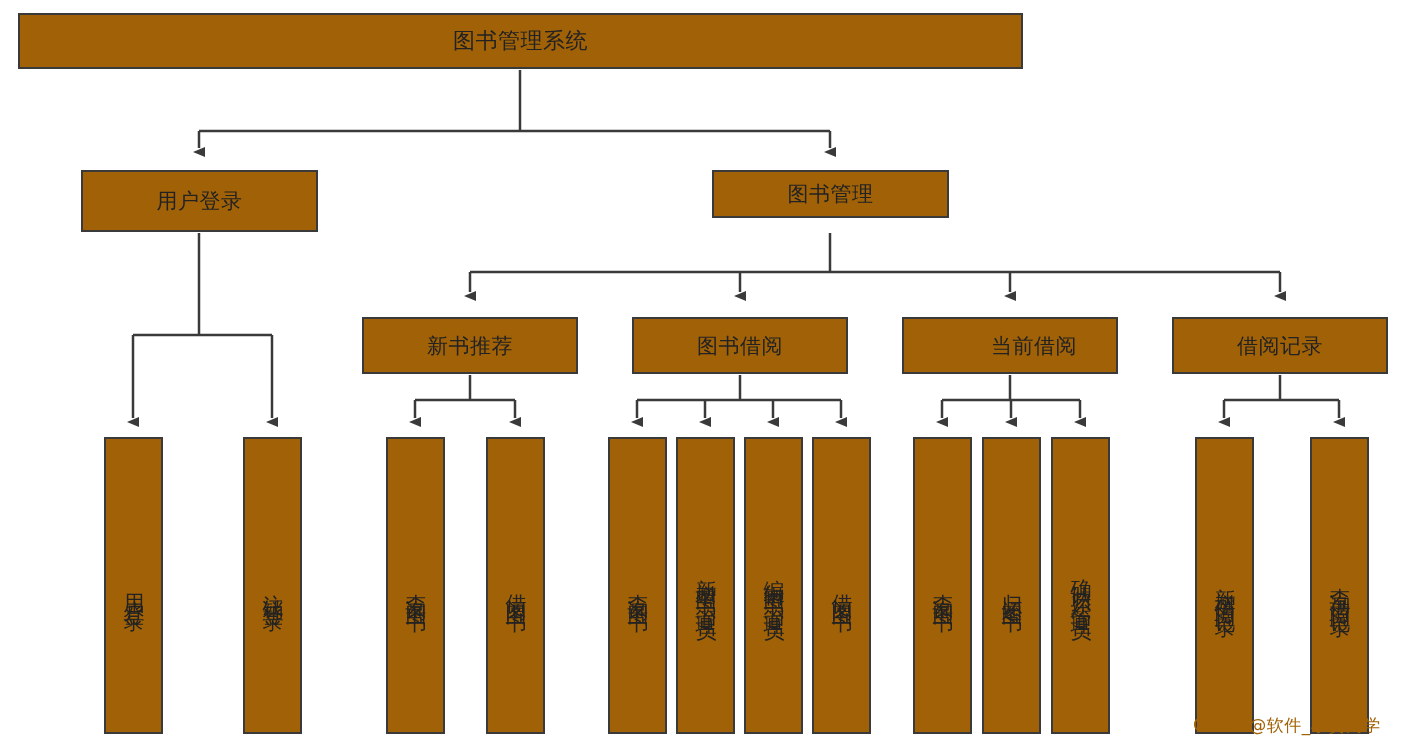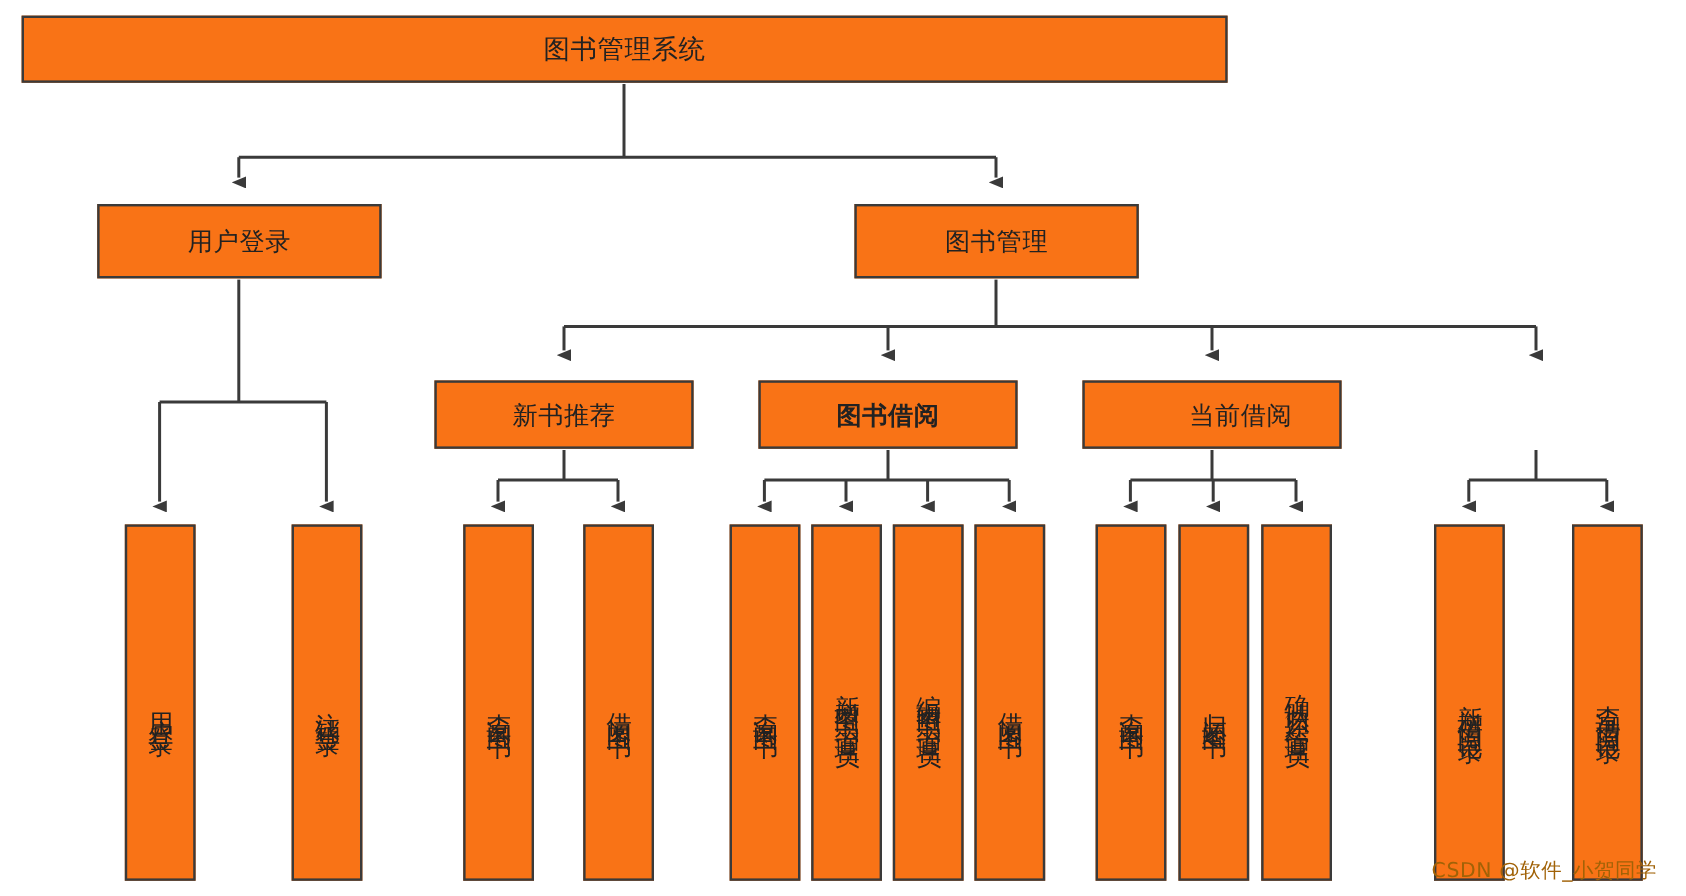--- a/index.html
+++ b/index.html
@@ -23,21 +23,21 @@
     left: 0;
     top: 0;
     width: 1405px;
     height: 747px;
     pointer-events: none;
   }
   
   .node {
     position: absolute;
     box-sizing: border-box;
-    background: #f97316;
+    background: #a16207;
     border: 2px solid #3a3a3a;
     display: flex;
     align-items: center;
     justify-content: center;
     color: #222222;
     text-align: center;
   }
   .node.h {
     
     font-size: 21px;
@@ -127,36 +127,39 @@
   </svg>
 
   <div class="node h root" style="left:18px; top:13px; width:1005px; height:56px;">
     <span class="label">图书管理系统</span>
   </div>
 
   <div class="node h" style="left:81px; top:170px; width:237px; height:62px;">
     <span class="label">用户登录</span>
   </div>
 
-  <div class="node h" style="left:712px; top:170px; width:237px; height:62px;">
+  <div class="node h" style="left:712px; top:170px; width:237px; height:48px;">
     <span class="label">图书管理</span>
   </div>
 
   <div class="node h" style="left:362px; top:317px; width:216px; height:57px;">
     <span class="label">新书推荐</span>
   </div>
 
-  <div class="node h" style="left:632px; top:317px; width:216px; height:57px;font-weight:bold;">
+  <div class="node h" style="left:632px; top:317px; width:216px; height:57px;">
     <span class="label">图书借阅</span>
   </div>
 
   <div class="node h" style="left:902px; top:317px; width:216px; height:57px;padding-left:48px;">
     <span class="label">当前借阅</span>
   </div>
 
+  <div class="node h" style="left:1172px; top:317px; width:216px; height:57px;">
+    <span class="label">借阅记录</span>
+  </div>
 
   <div class="node v" style="left:104px; top:437px; width:59px; height:297px;">
     <span class="label">用户登录</span>
   </div>
 
   <div class="node v" style="left:243px; top:437px; width:59px; height:297px;">
     <span class="label">注销登录</span>
   </div>
 
   <div class="node v" style="left:386px; top:437px; width:59px; height:297px;">

